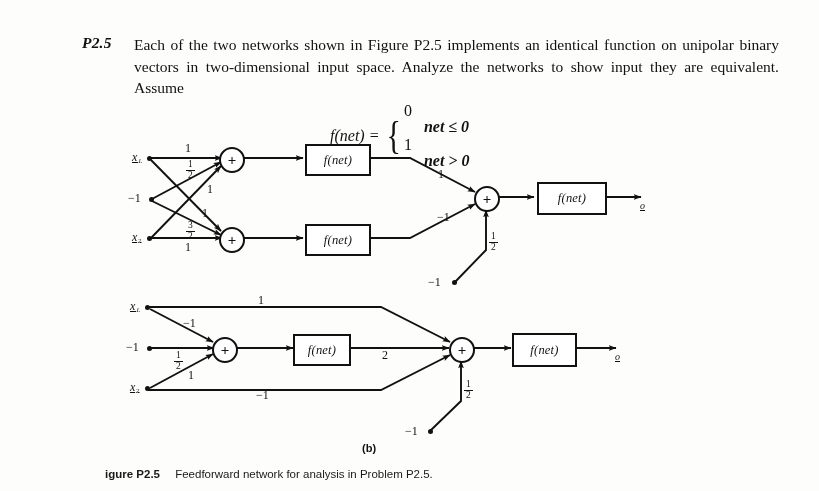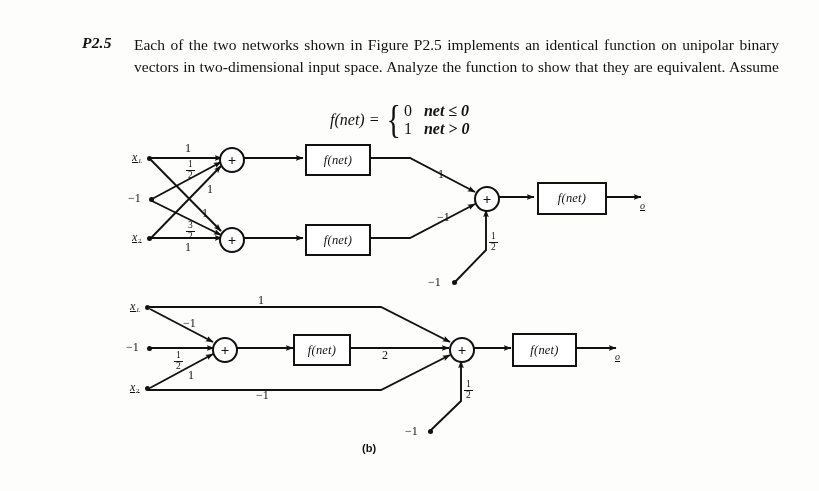--- a/index.html
+++ b/index.html
@@ -33,21 +33,21 @@
   }
   #formula .fnet{font-style:italic;margin-right:4px;}
   #formula .eq{margin:0 5px 0 1px;}
   #formula .brace{
     font-size:40px;line-height:34px;font-family:"Liberation Serif",serif;
     transform:scaleX(.75);display:inline-block;margin-right:1px;
   }
   #formula .cases{display:flex;flex-direction:column;line-height:18px;}
   #formula .caserow{display:flex;}
   #formula .caseval{width:20px;}
-  #formula .casecond{font-style:italic;font-weight:bold;white-space:nowrap;}
+  #formula .casecond{font-style:italic;font-weight:bold;white-space:nowrap;margin-top:16px;}
 
   
   svg{position:absolute;left:0;top:0;}
   .lbl{
     position:absolute;font-family:"Liberation Serif",serif;
     font-size:12px;color:#111;white-space:nowrap;
   }
   .lbl.it{font-style:italic;text-decoration:underline;}
   .frac{
     position:absolute;display:inline-block;text-align:center;
@@ -87,21 +87,21 @@
     position:absolute;left:104px;top:482px;width:700px;height:2px;background:#2b2b2b;
   }
 </style>
 </head>
 <body>
 
 <div class="page">
 
   <div id="problem-block">
     <div id="problem-number">P2.5</div>
-    <div id="problem-text">Each of the two networks shown in Figure P2.5 implements an identical function on unipolar binary vectors in two-dimensional input space. Analyze the function to show that they are equivalent. Assume</div>
+    <div id="problem-text">Each of the two networks shown in Figure P2.5 implements an identical function on unipolar binary vectors in two-dimensional input space. Analyze the networks to show input they are equivalent. Assume</div>
   </div>
 
   <div id="formula">
     <span class="fnet">f(net)</span>
     <span class="eq">=</span>
     <span class="brace">{</span>
     <span class="cases">
       <span class="caserow">
         <span class="caseval">0</span>
         <span class="casecond">net ≤ 0</span>
@@ -244,15 +244,19 @@
 
     <span class="fbox" style="left:293px;top:324px;width:54px;height:28px;">f(net)</span>
     <span class="fbox" style="left:512px;top:323px;width:61px;height:30px;">f(net)</span>
 
     <span class="lbl" style="left:405px;top:414px;">−1</span>
     <span class="inpdot" style="left:428px;top:419px;"></span>
     <span class="lbl it" style="left:615px;top:341px;font-size:10px;">o</span>
   </div>
 
   <div id="subfig-label">(b)</div>
+  <div id="caption">
+    <span class="cap-lead">igure P2.5</span>
+    <span class="cap-text">Feedforward network for analysis in Problem P2.5.</span>
+  </div>
   <div id="rule"></div>
 
 </div>
 
 </body></html>

